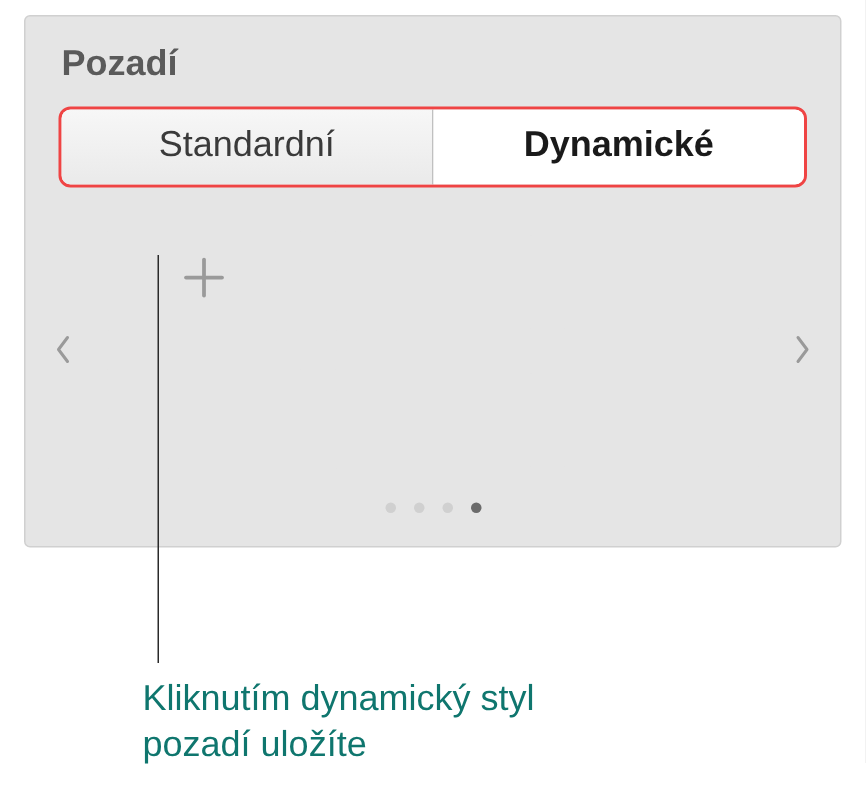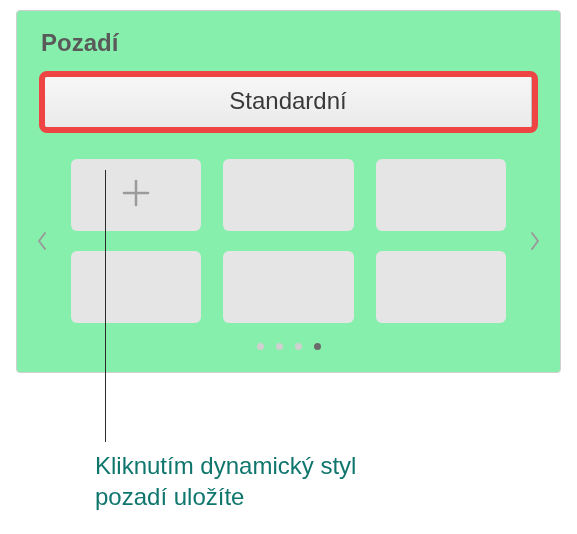--- a/index.html
+++ b/index.html
@@ -12,33 +12,33 @@
       background: #ffffff;
       width: 577px;
       height: 534px;
       position: relative;
     }
     .panel {
       border: 1px solid #d0d0d0;
       border-radius: 4px;
       margin: 10px 16px 0 16px;
       padding: 18px 12px 22px 12px;
-      background: #86efac;
+      background: #e5e5e5;
       position: relative;
     }
     .title {
       font-size: 24px;
       font-weight: 600;
       color: #5a5a5a;
       margin-left: 12px;
       margin-bottom: 14px;
     }
     .segmented {
       display: flex;
-      border: 6px solid #ef4444;
+      border: 2px solid #ef4444;
       border-radius: 8px;
       overflow: hidden;
       margin: 0 10px 26px 10px;
       background: #f3f3f3;
     }
     .segment {
       flex: 1;
       text-align: center;
       padding: 10px 0 12px 0;
       font-size: 24px;
@@ -137,20 +137,21 @@
     }
   </style>
 </head>
 <body>
 
 <div class="panel">
   <div class="title">Pozadí</div>
 
   <div class="segmented">
     <div class="segment">Standardní</div>
+    <div class="segment active">Dynamické</div>
   </div>
 
   <div class="carousel">
     <div class="nav-arrow">
       <svg viewBox="0 0 12 20">
         <path d="M9 2 L3 10 L9 18" stroke="#9a9a9a" stroke-width="2" fill="none" stroke-linecap="round" stroke-linejoin="round"></path>
       </svg>
     </div>
 
     <div class="grid">

